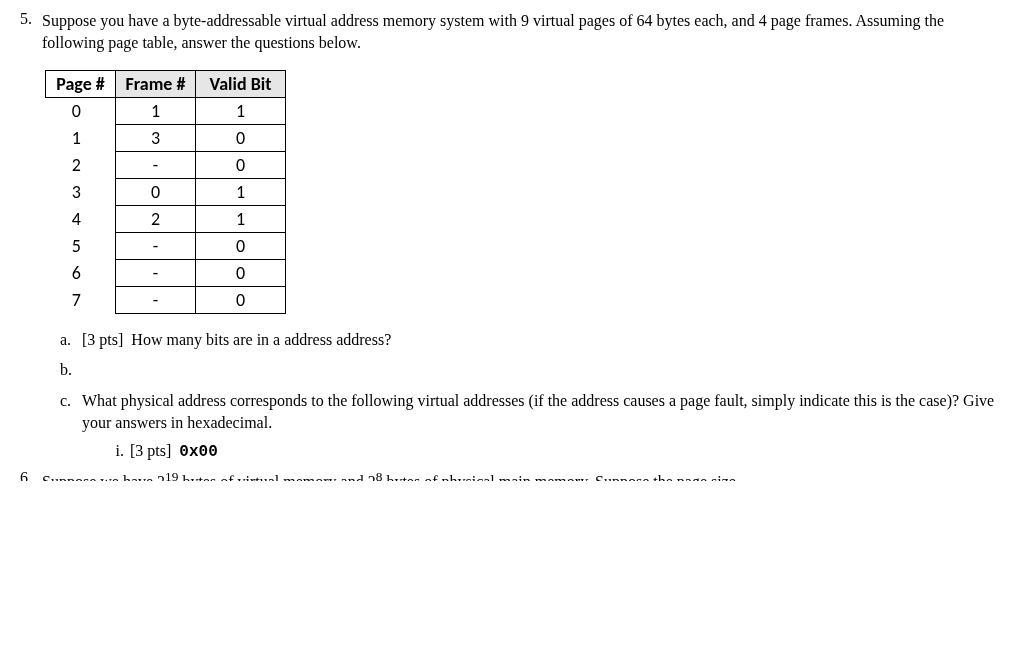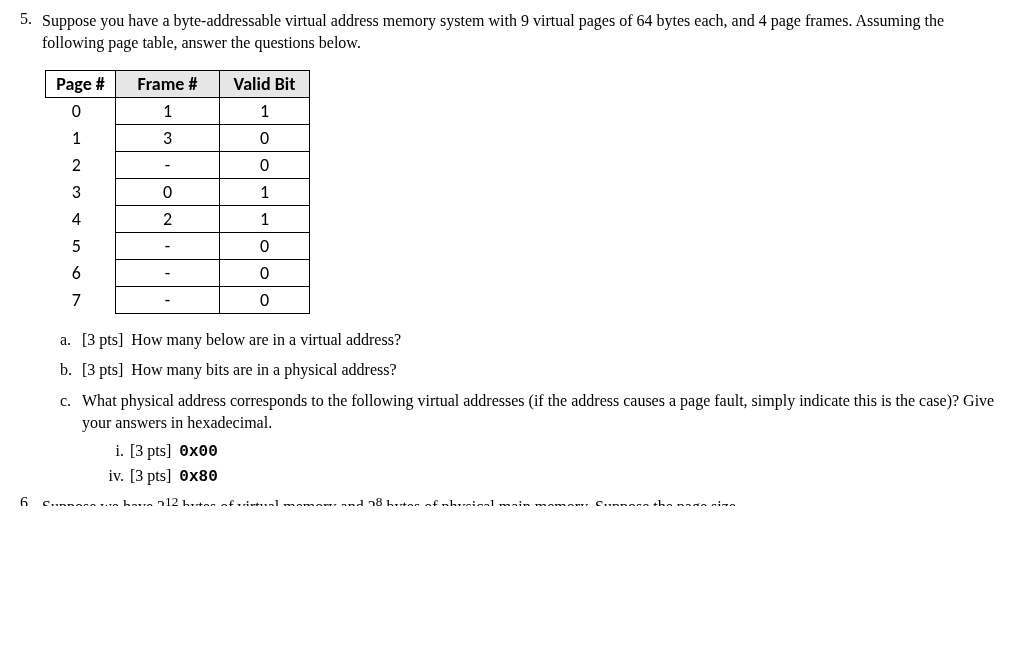--- a/index.html
+++ b/index.html
@@ -49,21 +49,21 @@
     td.page-col {
       border: none;
       background: #fff;
       padding-right: 14px;
     }
     th.page-col-h {
       border: 1px solid #000;
       background: #fff;
     }
     .col-page { width: 70px; }
-    .col-frame { width: 104px; }
+    .col-frame { width: 80px; }
     .col-valid { width: 90px; }
     .sub-questions {
       margin-left: 40px;
     }
     .sub-item {
       display: flex;
       margin-bottom: 8px;
       line-height: 1.4;
     }
     .sub-label {
@@ -154,48 +154,39 @@
         <td>0</td>
       </tr>
     </tbody>
   </table>
 </div>
 
 <div class="sub-questions">
   <div class="sub-item">
     <div class="sub-label">a.</div>
     <div>
-      <span>[3 pts]</span>&nbsp;&nbsp;<span>How many below are in a virtual address?</span>
+      <span>[3 pts]</span>&nbsp;&nbsp;<span>How many bits are in a address address?</span>
     </div>
   </div>
   <div class="sub-item">
     <div class="sub-label">b.</div>
-    <div>
-      <span>[3 pts]</span>&nbsp;&nbsp;<span>How many bits are in a physical address?</span>
-    </div>
   </div>
   <div class="sub-item">
     <div class="sub-label">c.</div>
     <div>What physical address corresponds to the following virtual addresses (if the address causes a page fault, simply indicate this is the case)? Give your answers in hexadecimal.</div>
   </div>
 
   <div class="roman-questions">
     <div class="roman-item">
       <div class="roman-label">i.</div>
       <div>
         <span>[3 pts]</span>&nbsp;&nbsp;<span class="mono">0x00</span>
       </div>
     </div>
-    <div class="roman-item">
-      <div class="roman-label">iv.</div>
-      <div>
-        <span>[3 pts]</span>&nbsp;&nbsp;<span class="mono">0x80</span>
-      </div>
-    </div>
   </div>
 </div>
 
 <div class="partial-line">
   <div class="question-number">6</div>
   <div>
-    <span>Suppose we have 2</span><sup>12</sup><span> bytes of virtual memory and 2</span><sup>8</sup><span> bytes of physical main memory. Suppose the page size</span>
+    <span>Suppose we have 2</span><sup>19</sup><span> bytes of virtual memory and 2</span><sup>8</sup><span> bytes of physical main memory. Suppose the page size</span>
   </div>
 </div>
 
 </body></html>

